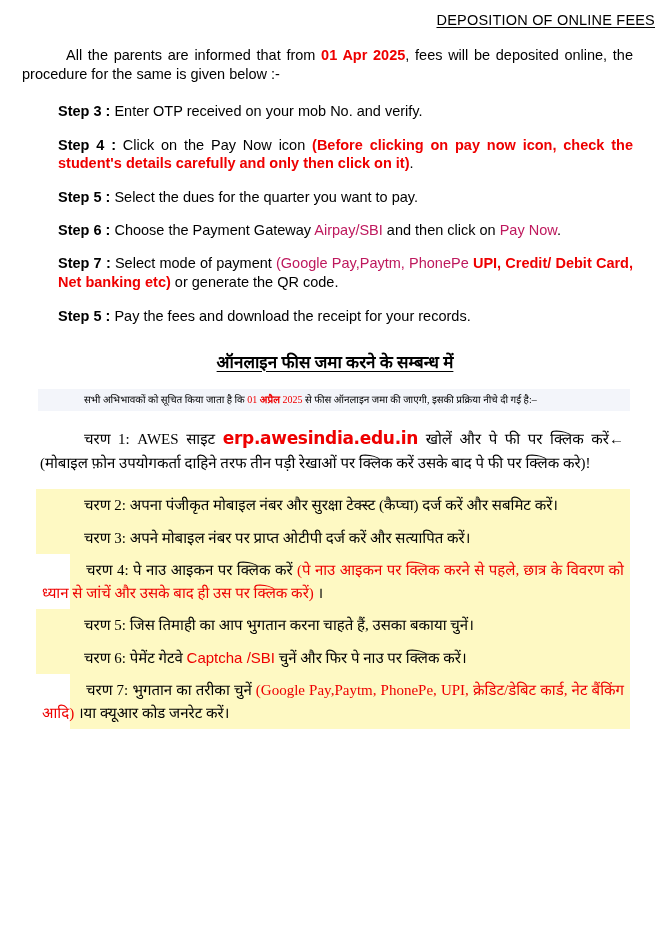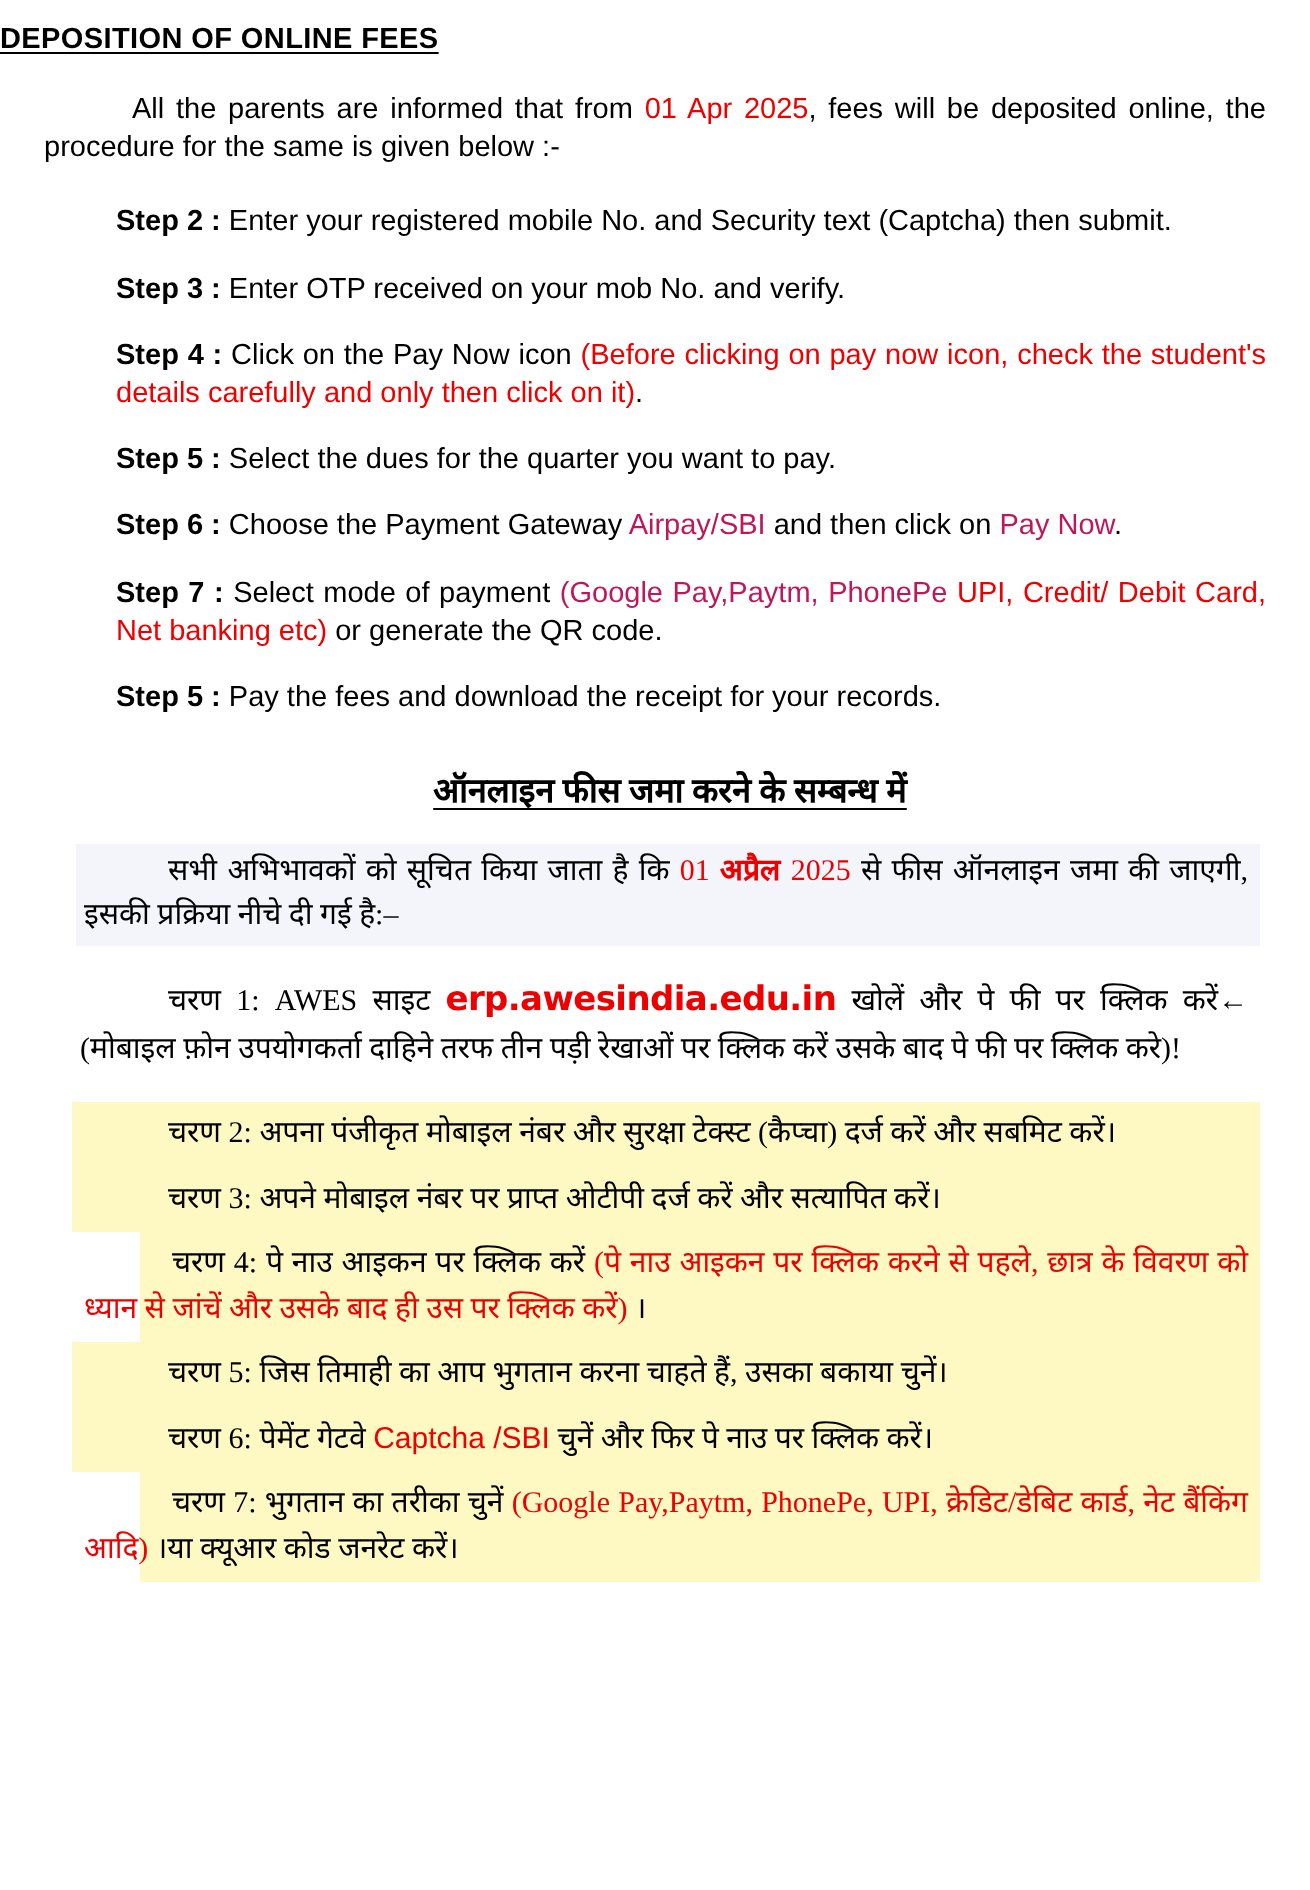--- a/index.html
+++ b/index.html
@@ -18,23 +18,23 @@
   .page {
     position: relative;
     width: 655px;
     height: 945px;
     box-sizing: border-box;
     padding: 0;
   }
 
   
   .doc-title {
-    text-align: left;
+    text-align: right;
     font-size: 14.5px;
-    font-weight: bold;
+    font-weight: normal;
     letter-spacing: 0.2px;
     margin: 12px 0 0 0;
     padding: 0;
   }
   .doc-title span { text-decoration: underline; text-underline-offset: 2px; }
 
   .intro {
     font-size: 14.5px;
     line-height: 1.32;
     text-align: justify;
@@ -46,21 +46,21 @@
     margin: 18px 22px 0 58px;
   }
   .step-en {
     font-size: 14.5px;
     line-height: 1.3;
     text-align: justify;
     margin-bottom: 13px;
   }
   .step-en .lbl { font-weight: bold; }
   .red { color: #be185d; }
-  .red-b { color: #ee0000; font-weight: normal; }
+  .red-b { color: #ee0000; font-weight: bold; }
   .bigred { color: #ee0000; font-weight: bold; font-size: 16.5px; letter-spacing: -0.2px; }
 
   
   .hi-title {
     text-align: center;
     font-size: 17px;
     font-weight: bold;
     margin: 24px 0 0 0;
     font-family: "Liberation Serif", serif;
     padding-left: 15px;
@@ -68,21 +68,21 @@
   .hi-title span { text-decoration: underline; text-underline-offset: 3px; }
 
   .hi-zone {
     position: relative;
     margin-top: 16px;
   }
 
   .hi-para {
     position: relative;
     font-family: "Liberation Serif", serif;
-    font-size: 15px;
+    font-size: 10px;
     line-height: 1.45;
     background: #f3f5fa;
     margin: 0 25px 0 38px;
     padding: 4px 0 4px 0;
     text-align: justify;
   }
   .hi-para .inner { padding: 0 6px 0 4px; text-indent: 42px; }
 
   .hi-step {
     position: relative;
@@ -118,21 +118,20 @@
 
 <div class="page">
 
   <div class="doc-title"><span>DEPOSITION OF ONLINE FEES</span></div>
 
   <p class="intro"><span>All the parents are informed that from </span><span class="red-b">01 Apr 2025</span><span>, fees will be deposited online, the procedure for the same is given below :-</span></p>
 
   <div class="steps-en">
 
 
-    <p class="step-en"><span class="lbl">Step 2 : </span><span>Enter your registered mobile No. and Security text (Captcha) then submit.</span></p>
 
     <p class="step-en"><span class="lbl">Step 3 : </span><span>Enter OTP received on your mob No. and verify.</span></p>
 
     <p class="step-en"><span class="lbl">Step 4 : </span><span>Click on the Pay Now icon  </span><span class="red-b">(Before clicking on pay now icon, check the student's details carefully and only then click on it)</span><span>.</span></p>
 
     <p class="step-en"><span class="lbl">Step 5 : </span><span>Select the dues for the quarter you want to pay.</span></p>
 
     <p class="step-en"><span class="lbl">Step 6 : </span><span>Choose the Payment Gateway </span><span class="red">Airpay/SBI</span><span> and then click on </span><span class="red">Pay Now</span><span>.</span></p>
 
     <p class="step-en"><span class="lbl">Step 7 : </span><span>Select mode of payment </span><span class="red">(Google Pay,Paytm, PhonePe </span><span class="red-b">UPI, Credit/ Debit Card, Net banking etc)</span><span> or generate the QR code.</span></p>

